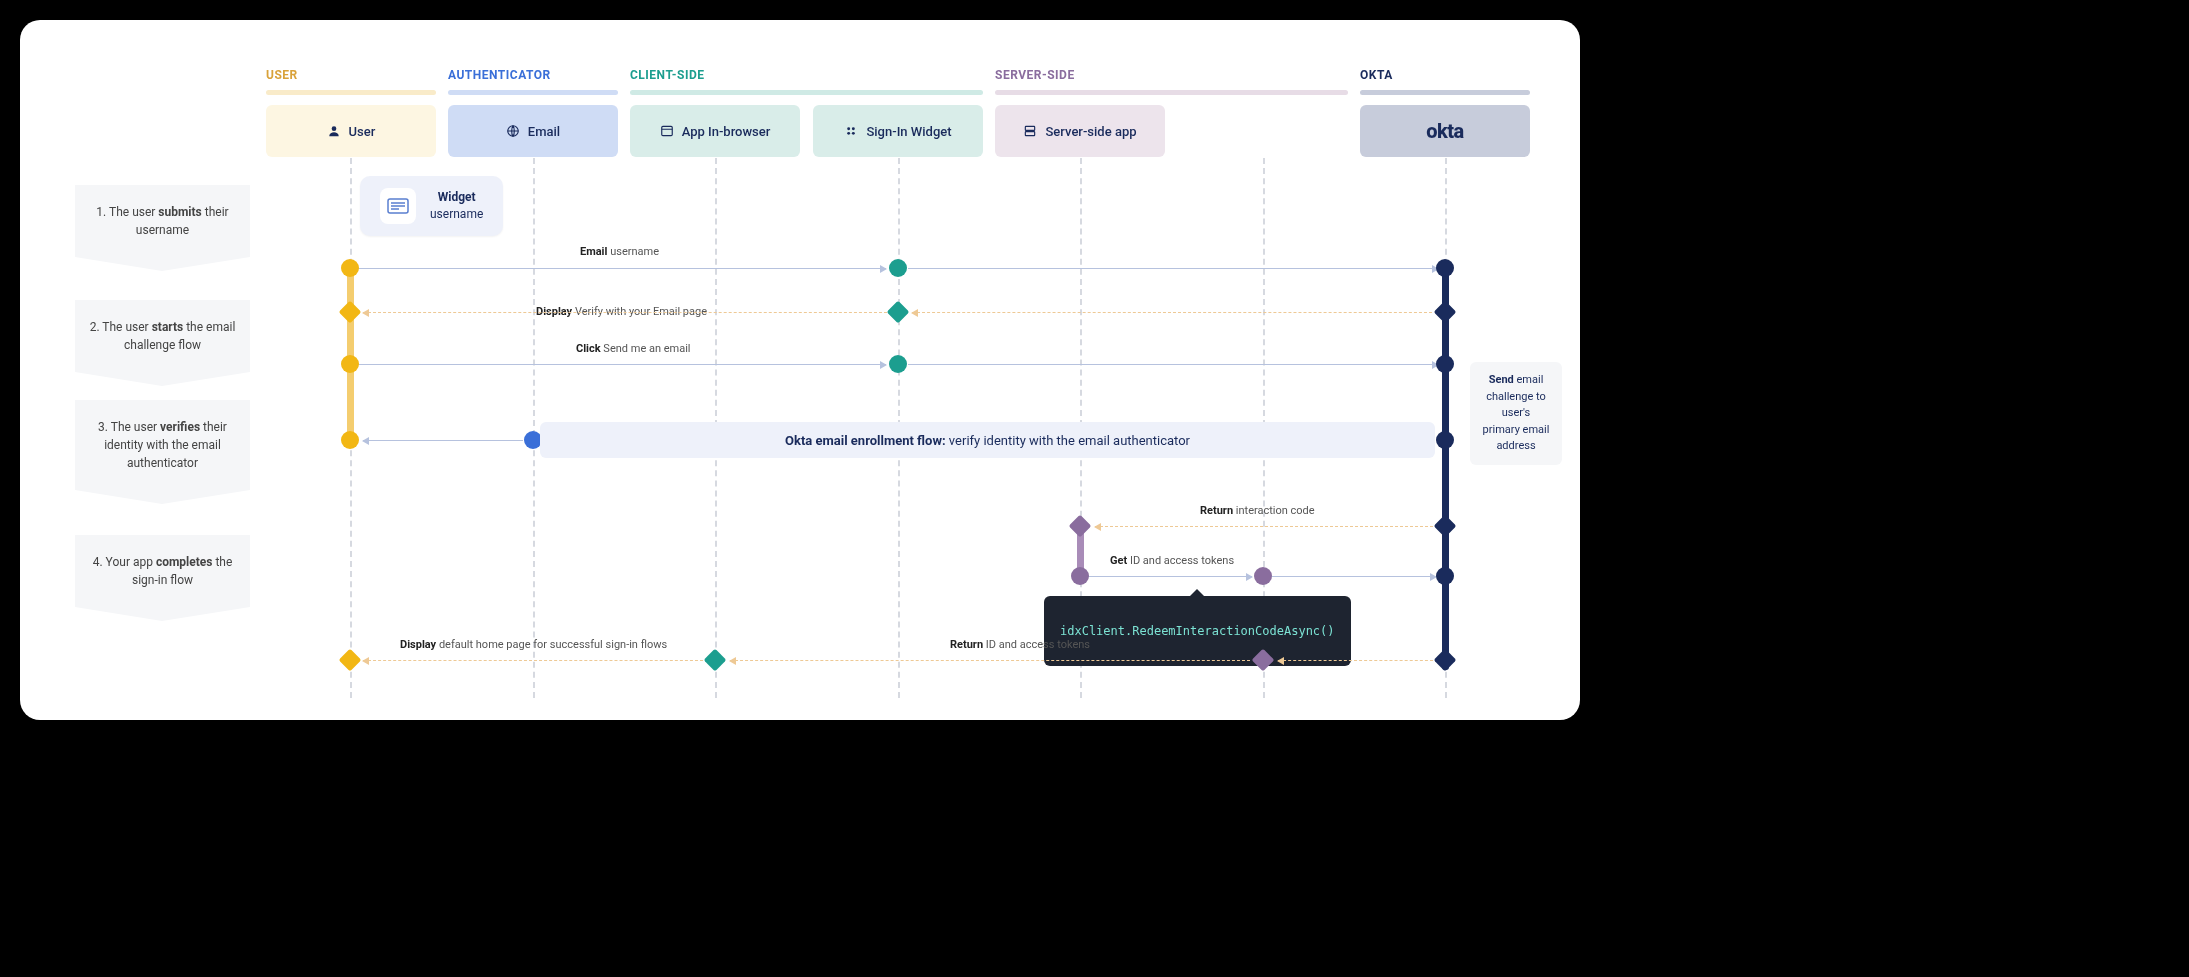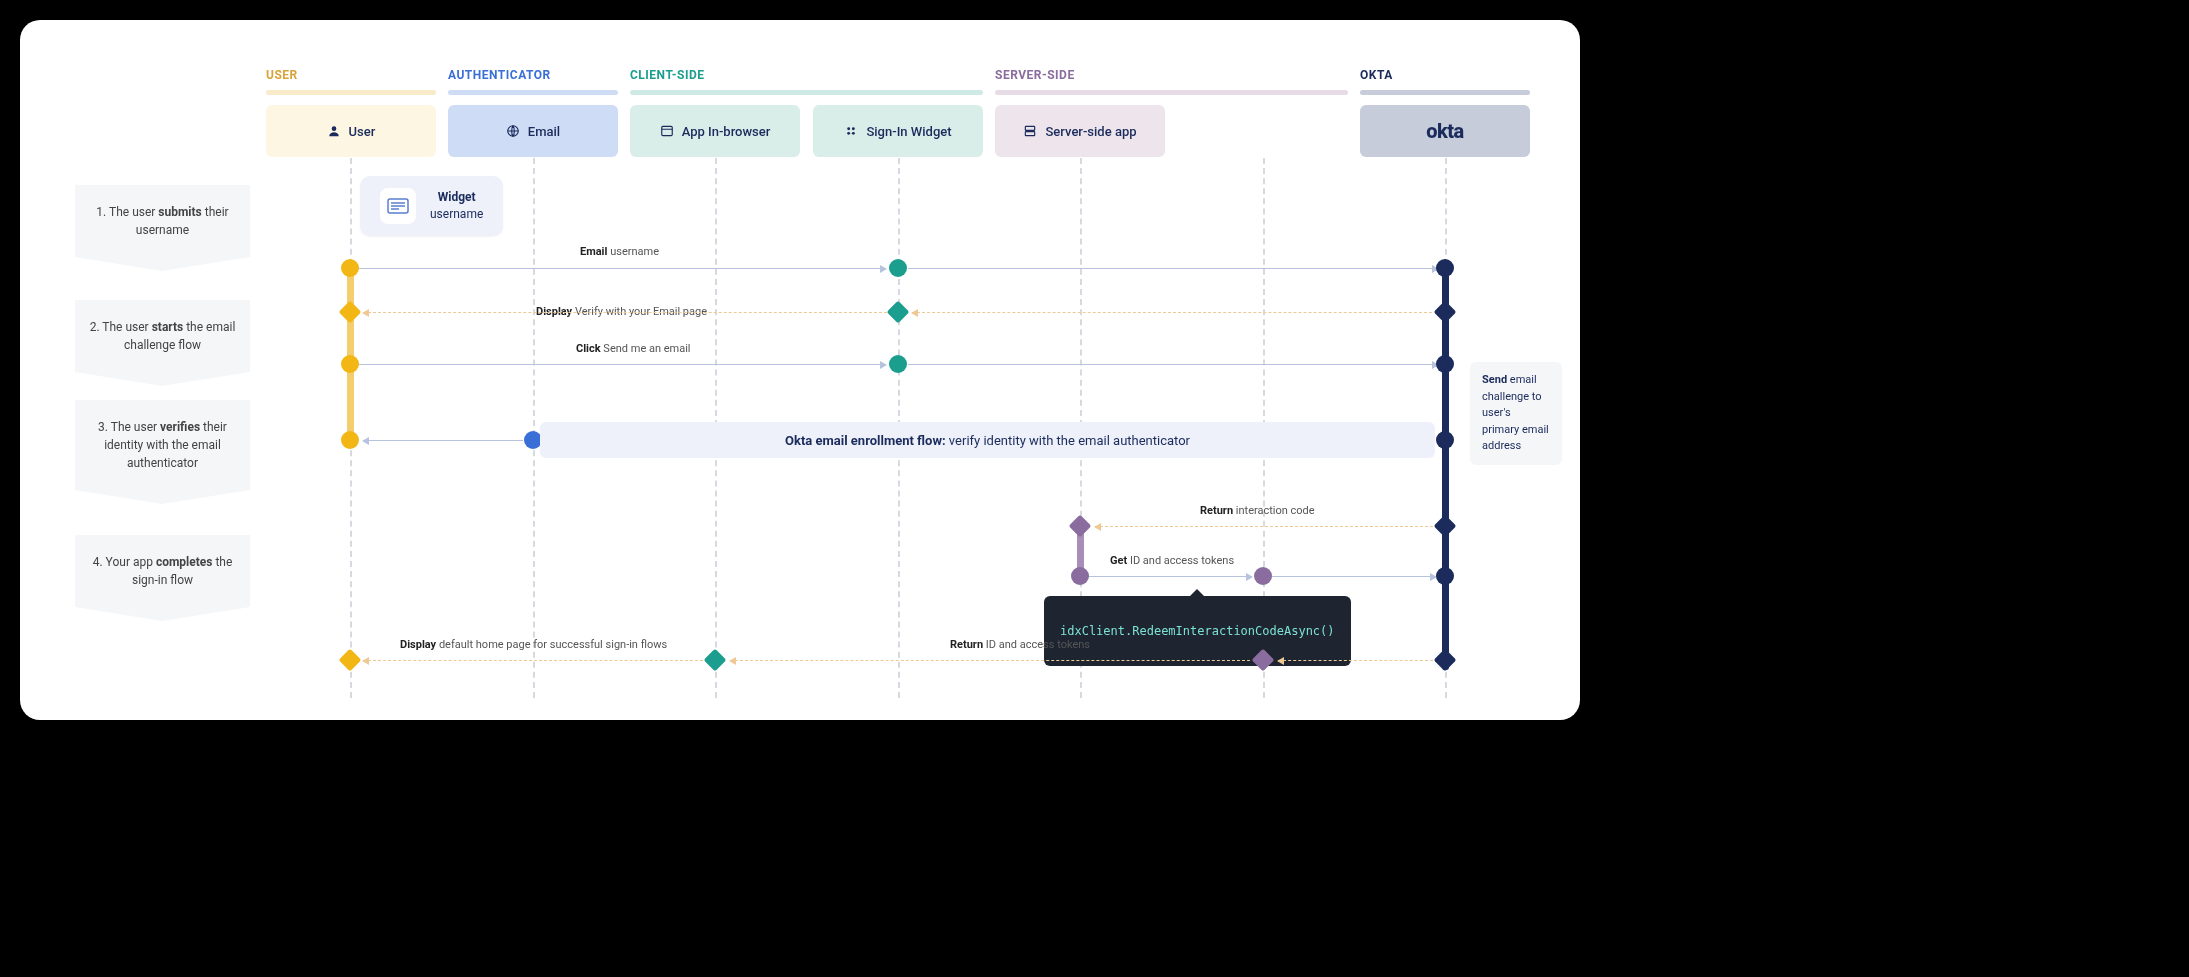--- a/index.html
+++ b/index.html
@@ -39,21 +39,21 @@
 
 
 .card{position:absolute;background:#eef1fa;border-radius:10px;display:flex;align-items:center;gap:14px;padding:12px 20px;font-size:12px;color:#1a2b5c;text-align:center;line-height:1.4;box-shadow:0 1px 2px rgba(0,0,0,.05)}
 .card-ico{width:36px;height:36px;background:#fff;border-radius:8px;display:flex;align-items:center;justify-content:center}
 
 
 .flowbar{position:absolute;background:#eef1fa;border-radius:6px;font-size:13px;color:#1a2b5c;display:flex;align-items:center;justify-content:center;padding:0 20px}
 .flowbar b{font-weight:700}
 
 
-.note{position:absolute;background:#f5f6f8;border-radius:6px;font-size:11px;color:#1a2b5c;padding:10px 12px;line-height:1.5;width:92px}
+.note{position:absolute;background:#f5f6f8;border-radius:6px;font-size:11px;color:#1a2b5c;padding:10px 12px;text-align:center;line-height:1.5;width:92px}
 
 
 .tip{position:absolute;background:#1e2430;color:#7ce3d4;font-family:ui-monospace,Menlo,Consolas,monospace;font-size:12px;padding:28px 16px;border-radius:6px;white-space:nowrap}
 .tip::before{content:"";position:absolute;top:-7px;left:50%;transform:translateX(-50%);border-left:8px solid transparent;border-right:8px solid transparent;border-bottom:8px solid #1e2430}
 
 .okta-logo{font-weight:800;font-size:20px;color:#1a2b5c;letter-spacing:-0.5px}
 </style>
 </head>
 <body>
 

